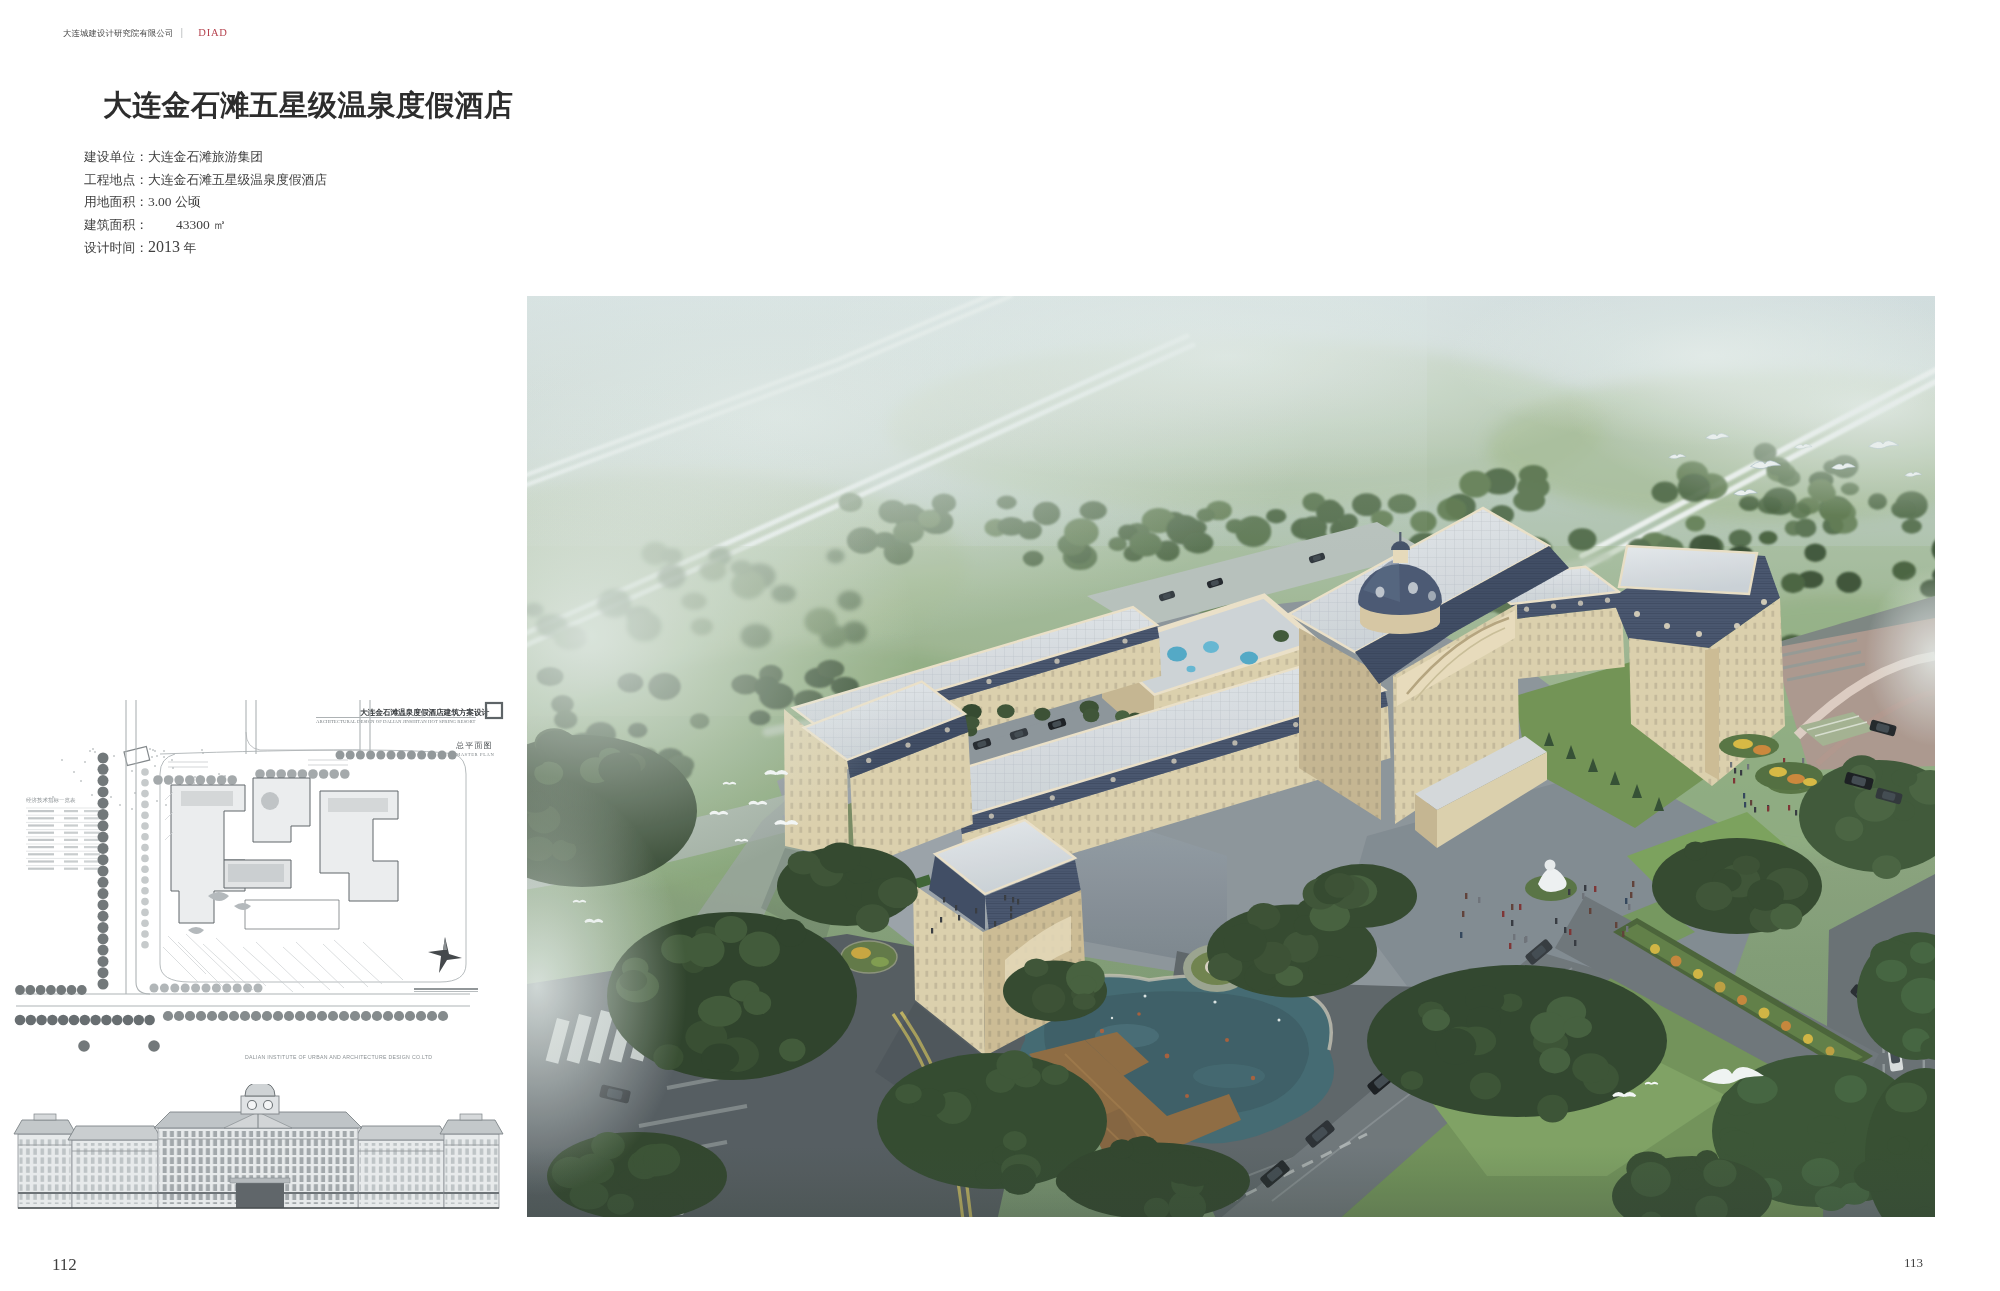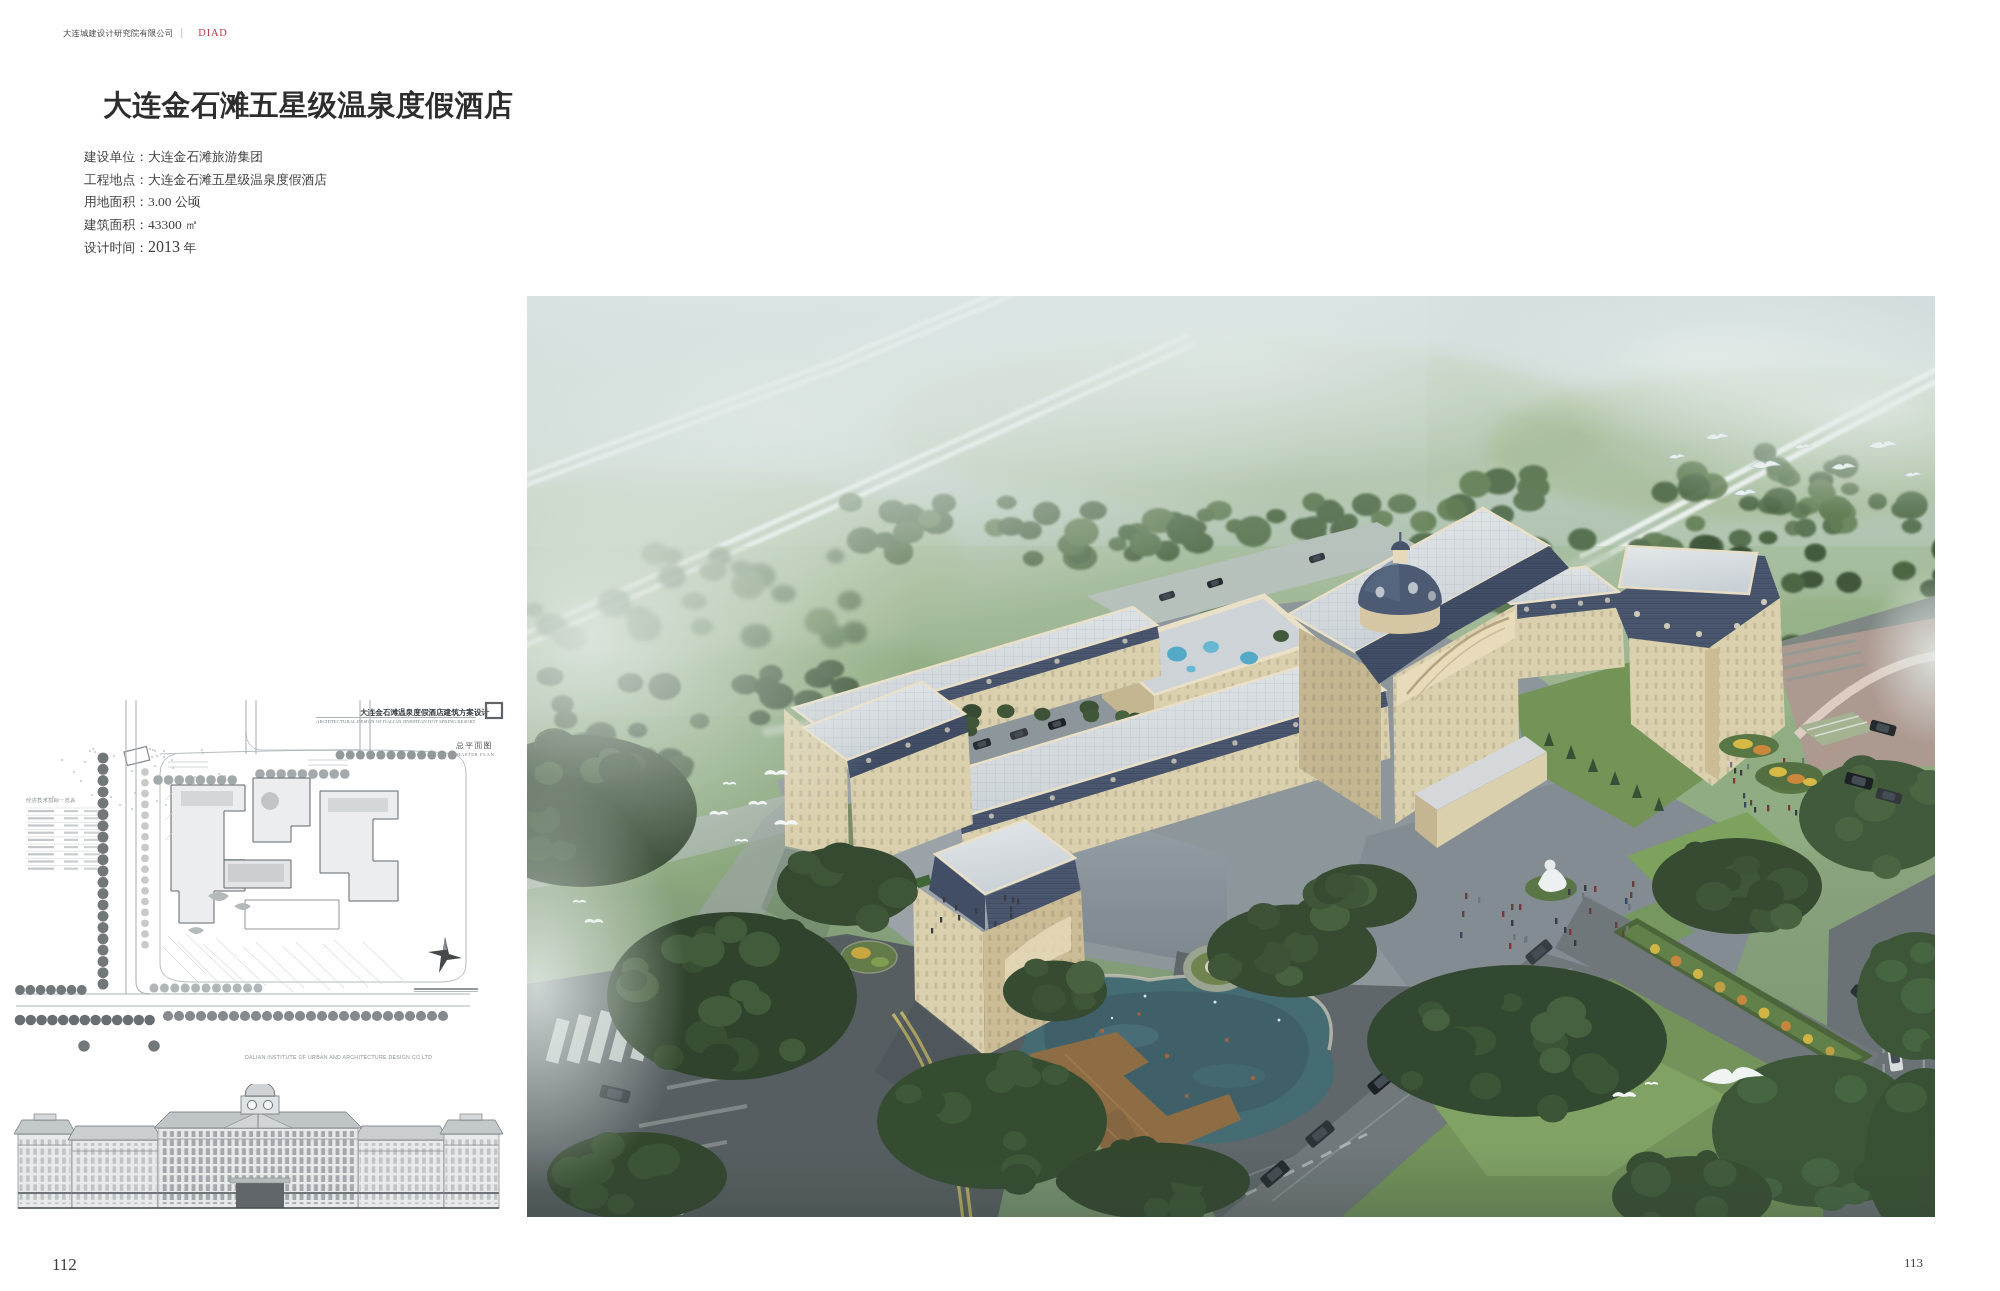--- a/index.html
+++ b/index.html
@@ -8,21 +8,21 @@
 <body>
 
 <div class="abs" style="left:63px;top:27px;font-size:8.3px;color:#454545;letter-spacing:0.2px;">大连城建设计研究院有限公司<span style="color:#b8bcbe;margin:0 7px;font-size:10px;">|</span><span style="font-family:'Liberation Serif',serif;color:#b5414d;font-size:10.5px;letter-spacing:0.8px;margin-left:8px;">DIAD</span></div>
 
 <div class="abs" style="left:84px;top:86px;font-size:29px;font-weight:bold;color:#2d2d2d;letter-spacing:0.3px;margin-left:19px;">大连金石滩五星级温泉度假酒店</div>
 
 <div class="abs" style="left:84px;top:146px;font-size:12.8px;color:#3f3f3f;line-height:22.6px;">
 <div>建设单位：大连金石滩旅游集团</div>
 <div>工程地点：大连金石滩五星级温泉度假酒店</div>
 <div>用地面积：<span style="font-family:'Liberation Serif',serif;font-size:13.5px;margin-top:27px;">3.00</span> 公顷</div>
-<div>建筑面积：<span style="font-family:'Liberation Serif',serif;font-size:13.5px;">43300</span> ㎡</div>
+<div>建筑面积：<span style="font-family:'Liberation Serif',serif;font-size:13.5px;margin-left:28px;">43300</span> ㎡</div>
 <div>设计时间：<span style="font-family:'Liberation Serif',serif;font-size:16px;text-align:right;">2013</span> 年</div>
 </div>
 
 <div class="abs" style="left:8px;top:692px;"><svg width="505" height="380" viewBox="0 0 505 380">
 <rect width="505" height="380" fill="#ffffff"></rect>
 
 <text x="352" y="23" font-family="Liberation Serif" font-size="7.8" font-weight="bold" fill="#3b3f42" letter-spacing="-0.2">大连金石滩温泉度假酒店建筑方案设计</text>
 <rect x="478" y="11" width="16" height="15" fill="none" stroke="#5e6467" stroke-width="2.2"></rect>
 <text x="308" y="31" font-family="Liberation Serif" font-size="4.8" fill="#7a8084">ARCHITECTURAL  DESIGN  OF  DALIAN  JINSHITAN  HOT  SPRING  RESORT</text>
 <line x1="308" y1="25.5" x2="468" y2="25.5" stroke="#8a9093" stroke-width="0.7"></line>

